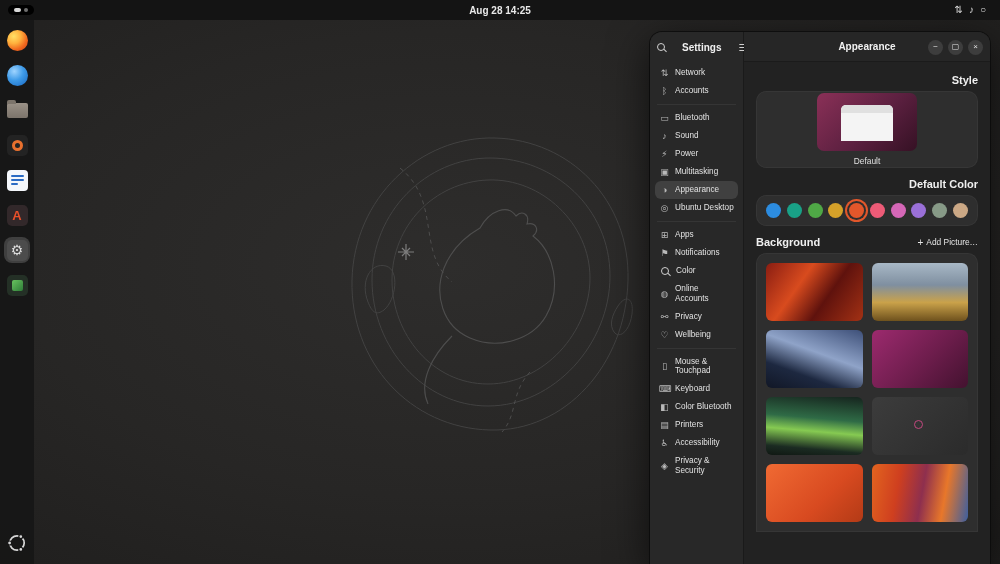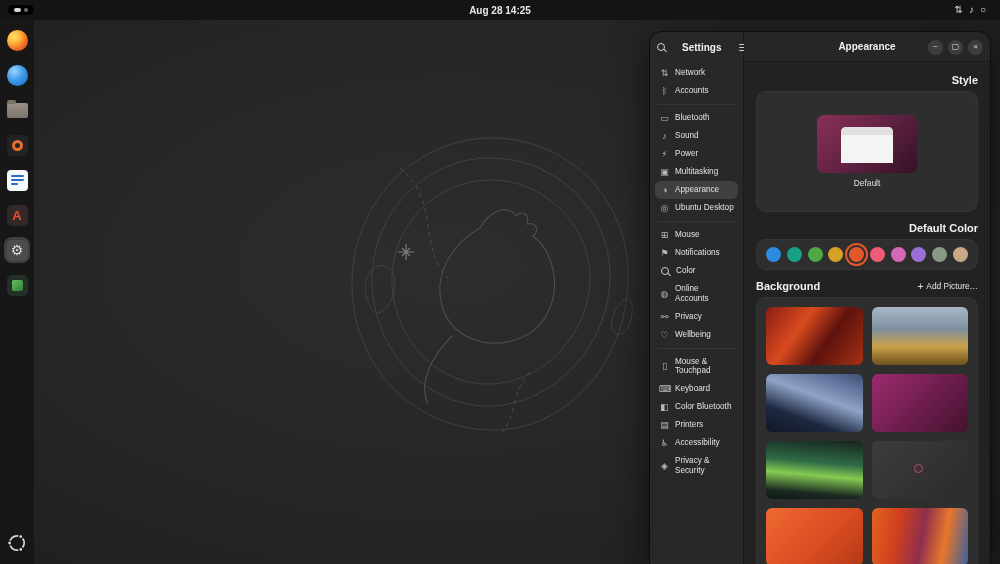--- a/index.html
+++ b/index.html
@@ -72,21 +72,21 @@
                  background:#262626; border-bottom:1px solid #1b1b1b; }
   .main-title { font-size:10px; font-weight:bold; color:#f0f0f0; }
   .win-controls { position:absolute; right:7px; top:0; height:30px; display:flex; align-items:center; gap:5px; }
   .win-btn { width:15px; height:15px; border-radius:50%; background:#3d3d3d; color:#e0e0e0; font-size:8px;
              display:flex; align-items:center; justify-content:center; line-height:1; }
 
   .content { flex:1; padding:8px 12px 0 12px; overflow:hidden; }
   .section-label { font-size:11px; font-weight:bold; color:#f0f0f0; margin:4px 0 5px 0;text-align:right; }
   .card { background:#2e2e2e; border-radius:10px; box-shadow:inset 0 0 0 1px rgba(255,255,255,.04); }
 
-  .style-card { padding:24px; display:flex; justify-content:center; gap:14px;text-align:center; }
+  .style-card { padding:2px; display:flex; justify-content:center; gap:14px;text-align:center; }
   .style-opt { display:flex; flex-direction:column; align-items:center; }
   .style-thumb { width:100px; height:58px; border-radius:7px; position:relative; overflow:hidden; }
   .thumb-default { background:linear-gradient(135deg,#8a3057 0%,#5c2040 55%,#351124 100%); }
   .thumb-dark-wrap { border:2px solid #e2572b; border-radius:10px; padding:1px; }
   .thumb-dark { background:linear-gradient(135deg,#262626 0%,#1b1b1b 100%); }
   .mini-win { position:absolute; left:24px; top:12px; width:52px; height:36px; border-radius:5px 5px 0 0; }
   .mini-win.light { background:#f4f4f4; }
   .mini-win.light::before { content:""; display:block; height:8px; background:#e0e0e0; border-radius:5px 5px 0 0; }
   .mini-win.dark { background:#343434; box-shadow:0 0 0 1px #454545; }
   .mini-win.dark::before { content:""; display:block; height:8px; background:#404040; border-radius:5px 5px 0 0; }
@@ -225,21 +225,21 @@
           <span class="sb-icon">◑</span>
           <span class="sb-label">Appearance</span>
         </div>
         <div class="sb-item">
           <span class="sb-icon">◎</span>
           <span class="sb-label">Ubuntu Desktop</span>
         </div>
         <div class="sb-divider"></div>
         <div class="sb-item">
           <span class="sb-icon">⊞</span>
-          <span class="sb-label">Mouse</span>
+          <span class="sb-label">Apps</span>
         </div>
         <div class="sb-item">
           <span class="sb-icon">⚑</span>
           <span class="sb-label">Notifications</span>
         </div>
         <div class="sb-item">
           <span class="magnifier" style="margin: 0px 2px;"></span>
           <span class="sb-label">Color</span>
         </div>
         <div class="sb-item">

